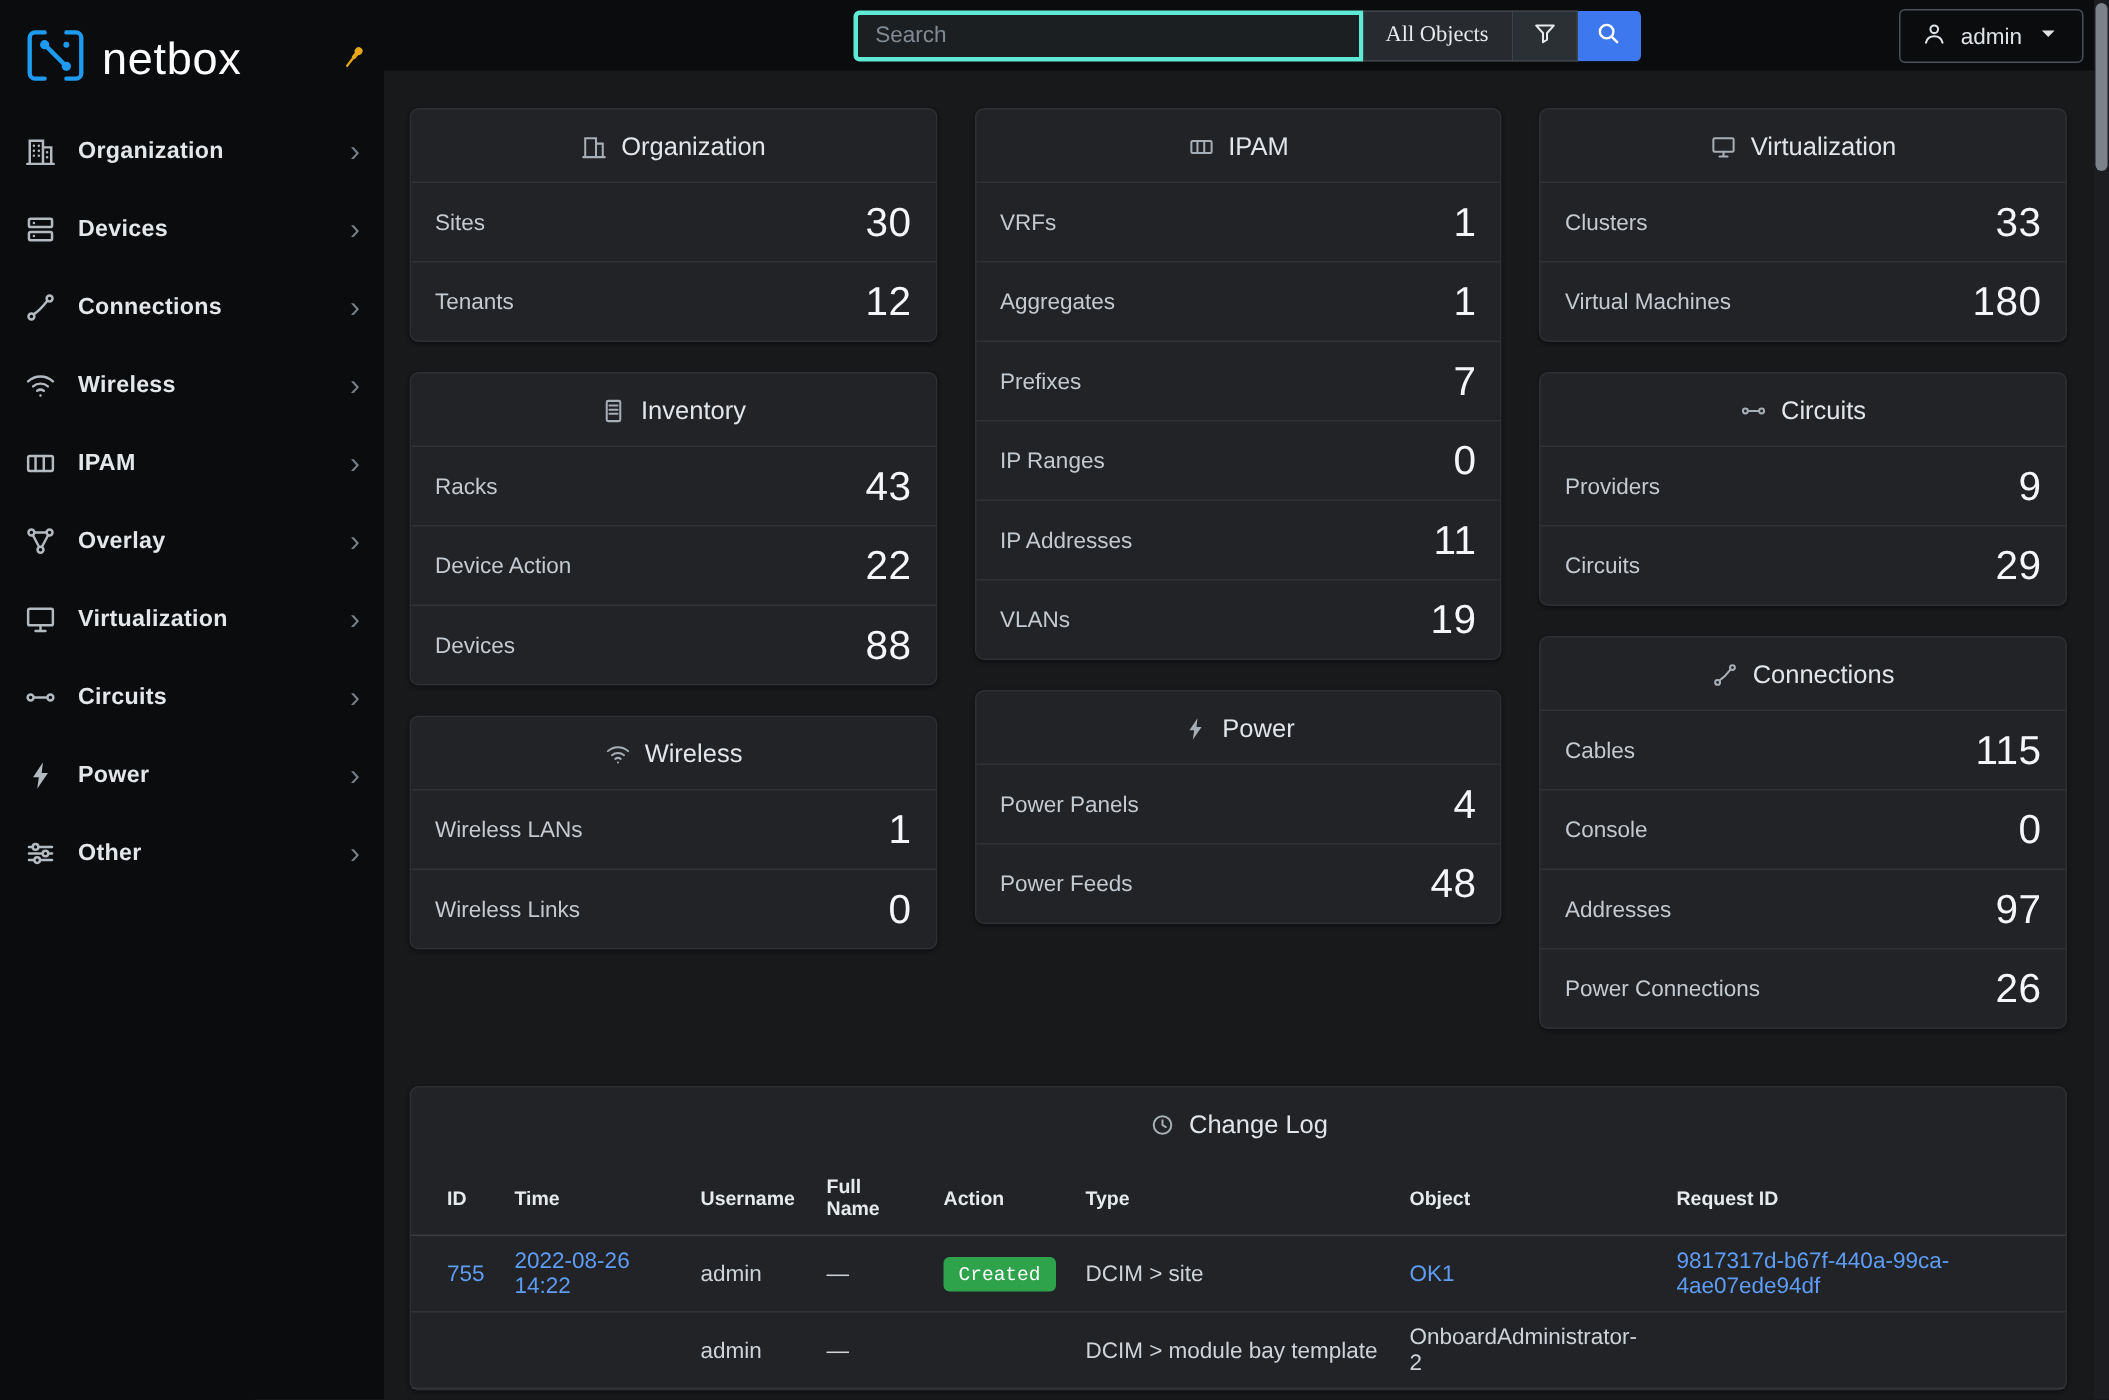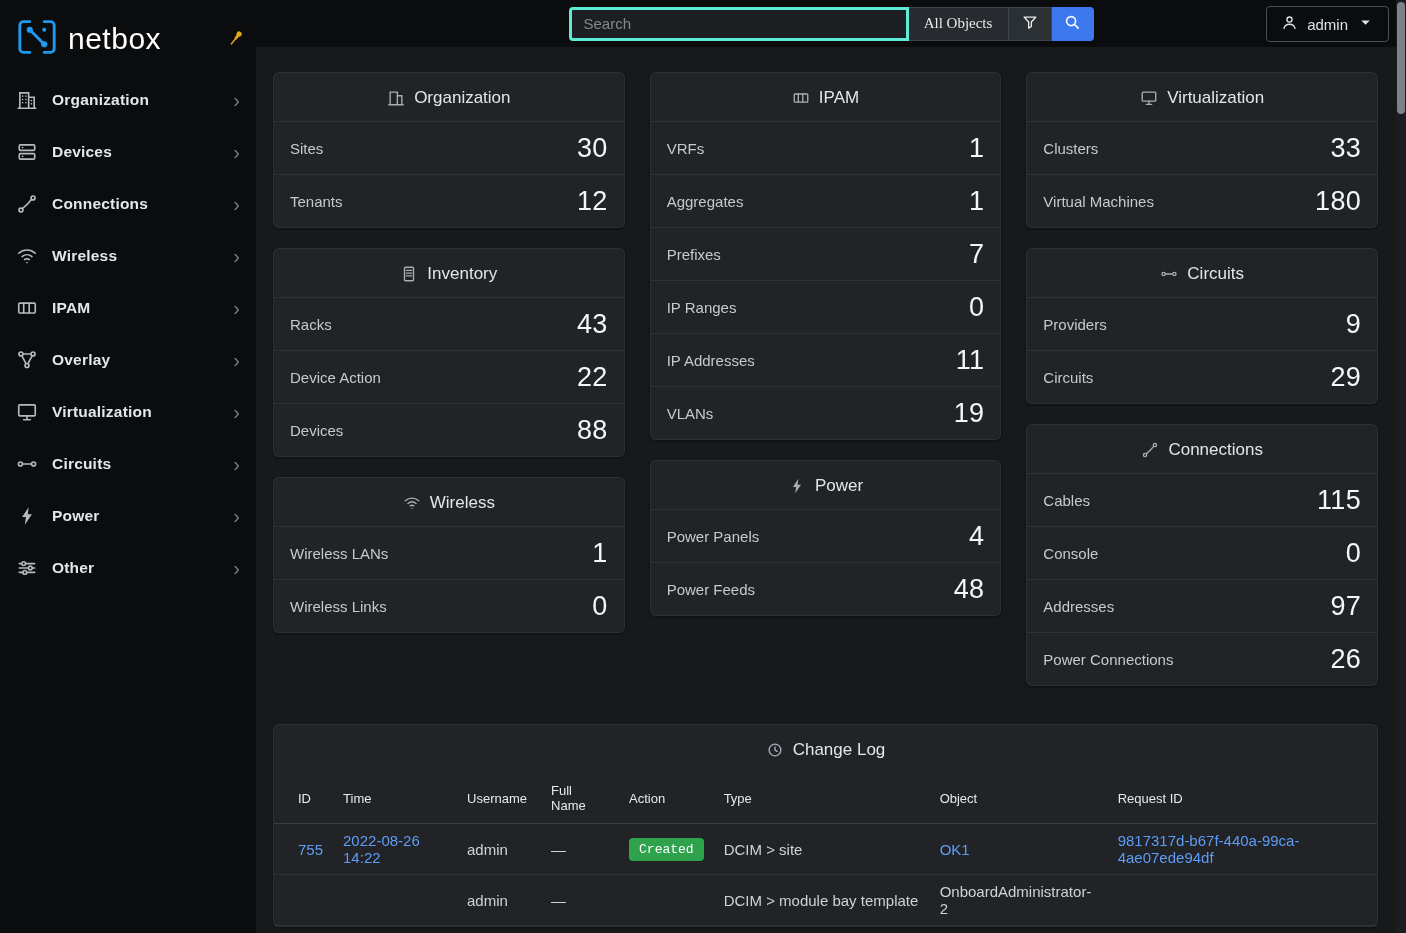--- a/index.html
+++ b/index.html
@@ -81,21 +81,21 @@
     display:flex; align-items:center; justify-content:space-between;
     padding:10px 16px; border-top:1px solid rgba(255,255,255,.065);
     cursor:pointer;
   }
   .stat-label { font-size:15px; color:#c4cad0; }
   .stat-value { font-size:27px; line-height:32px; color:#f4f6f8; letter-spacing:.3px; }
   
   .changelog-card { margin-top:38px; }
   table { width:100%; border-collapse:collapse; font-size:15px; }
   th {
-    text-align:left; padding:10px 10px; font-size:13px; font-weight:400;
+    text-align:left; padding:10px 10px; font-size:13px; font-weight:700;
     color:#e6eaed; border-bottom:1px solid rgba(255,255,255,.12);
   }
   td {
     padding:8px 10px; color:#cdd3d8;
     border-bottom:1px solid rgba(255,255,255,.07); vertical-align:middle;
   }
   th:first-child, td:first-child { padding-left:24px; }
   a.link { color:#5e9cf5; text-decoration:none; cursor:pointer; }
   .badge-created {
     display:inline-block; background:#2fa24c; color:#ffffff;

